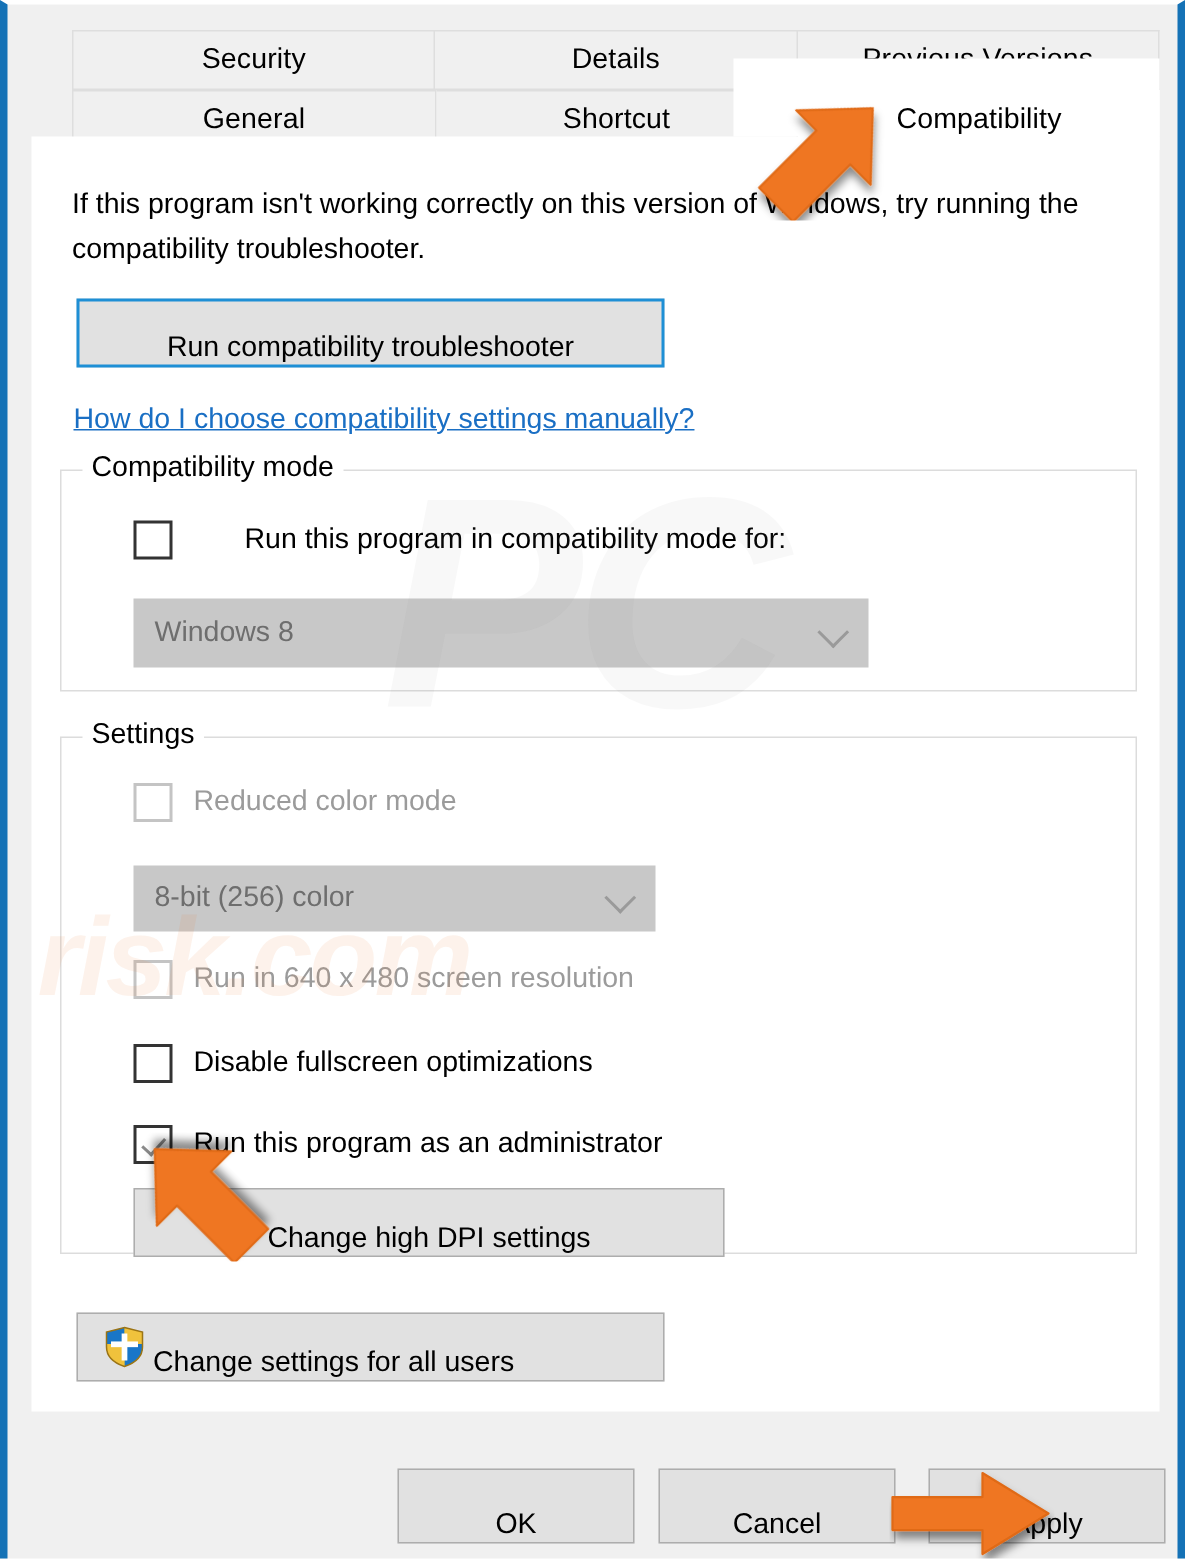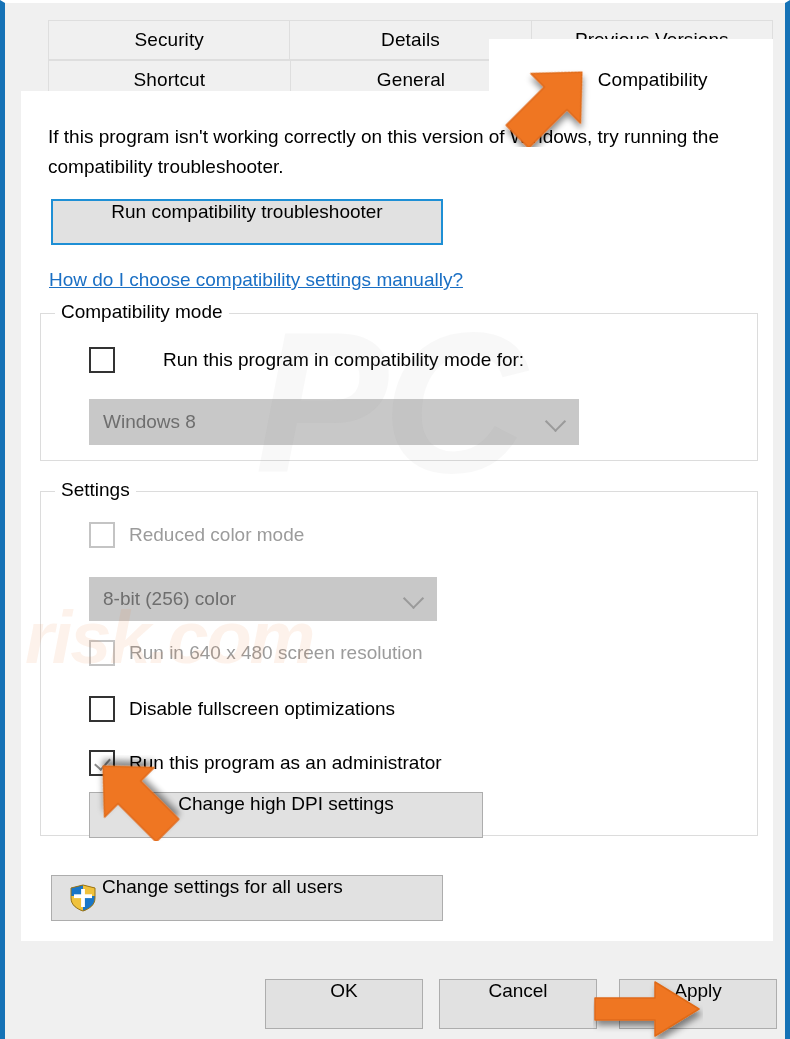--- a/index.html
+++ b/index.html
@@ -103,21 +103,21 @@
 
   
   .btn {
     background: #e1e1e1;
     border: 1px solid #adadad;
     box-sizing: border-box;
     font-family: "Liberation Sans", sans-serif;
     font-size: 19px;
     color: #000000;
     display: flex;
-    align-items: flex-start;
+    align-items: flex-end;
     justify-content: center;
     padding: 0;
   }
   .btn.focused {
     border: 2px solid #1e8fd5;
   }
 
   #btn-troubleshoot {
     position: absolute;
     left: 30px;
@@ -354,24 +354,24 @@
       <div class="tab">
         <span>Details</span>
       </div>
       <div class="tab">
         <span>Previous Versions</span>
       </div>
     </div>
 
     <div class="tab-row row2">
       <div class="tab">
+        <span>General</span>
+      </div>
+      <div class="tab">
         <span>Shortcut</span>
-      </div>
-      <div class="tab">
-        <span>General</span>
       </div>
       <div class="tab selected">
         <span>Compatibility</span>
       </div>
     </div>
   </div>
 
   <div id="selected-tab-fill"></div>
 
   <div id="page">

